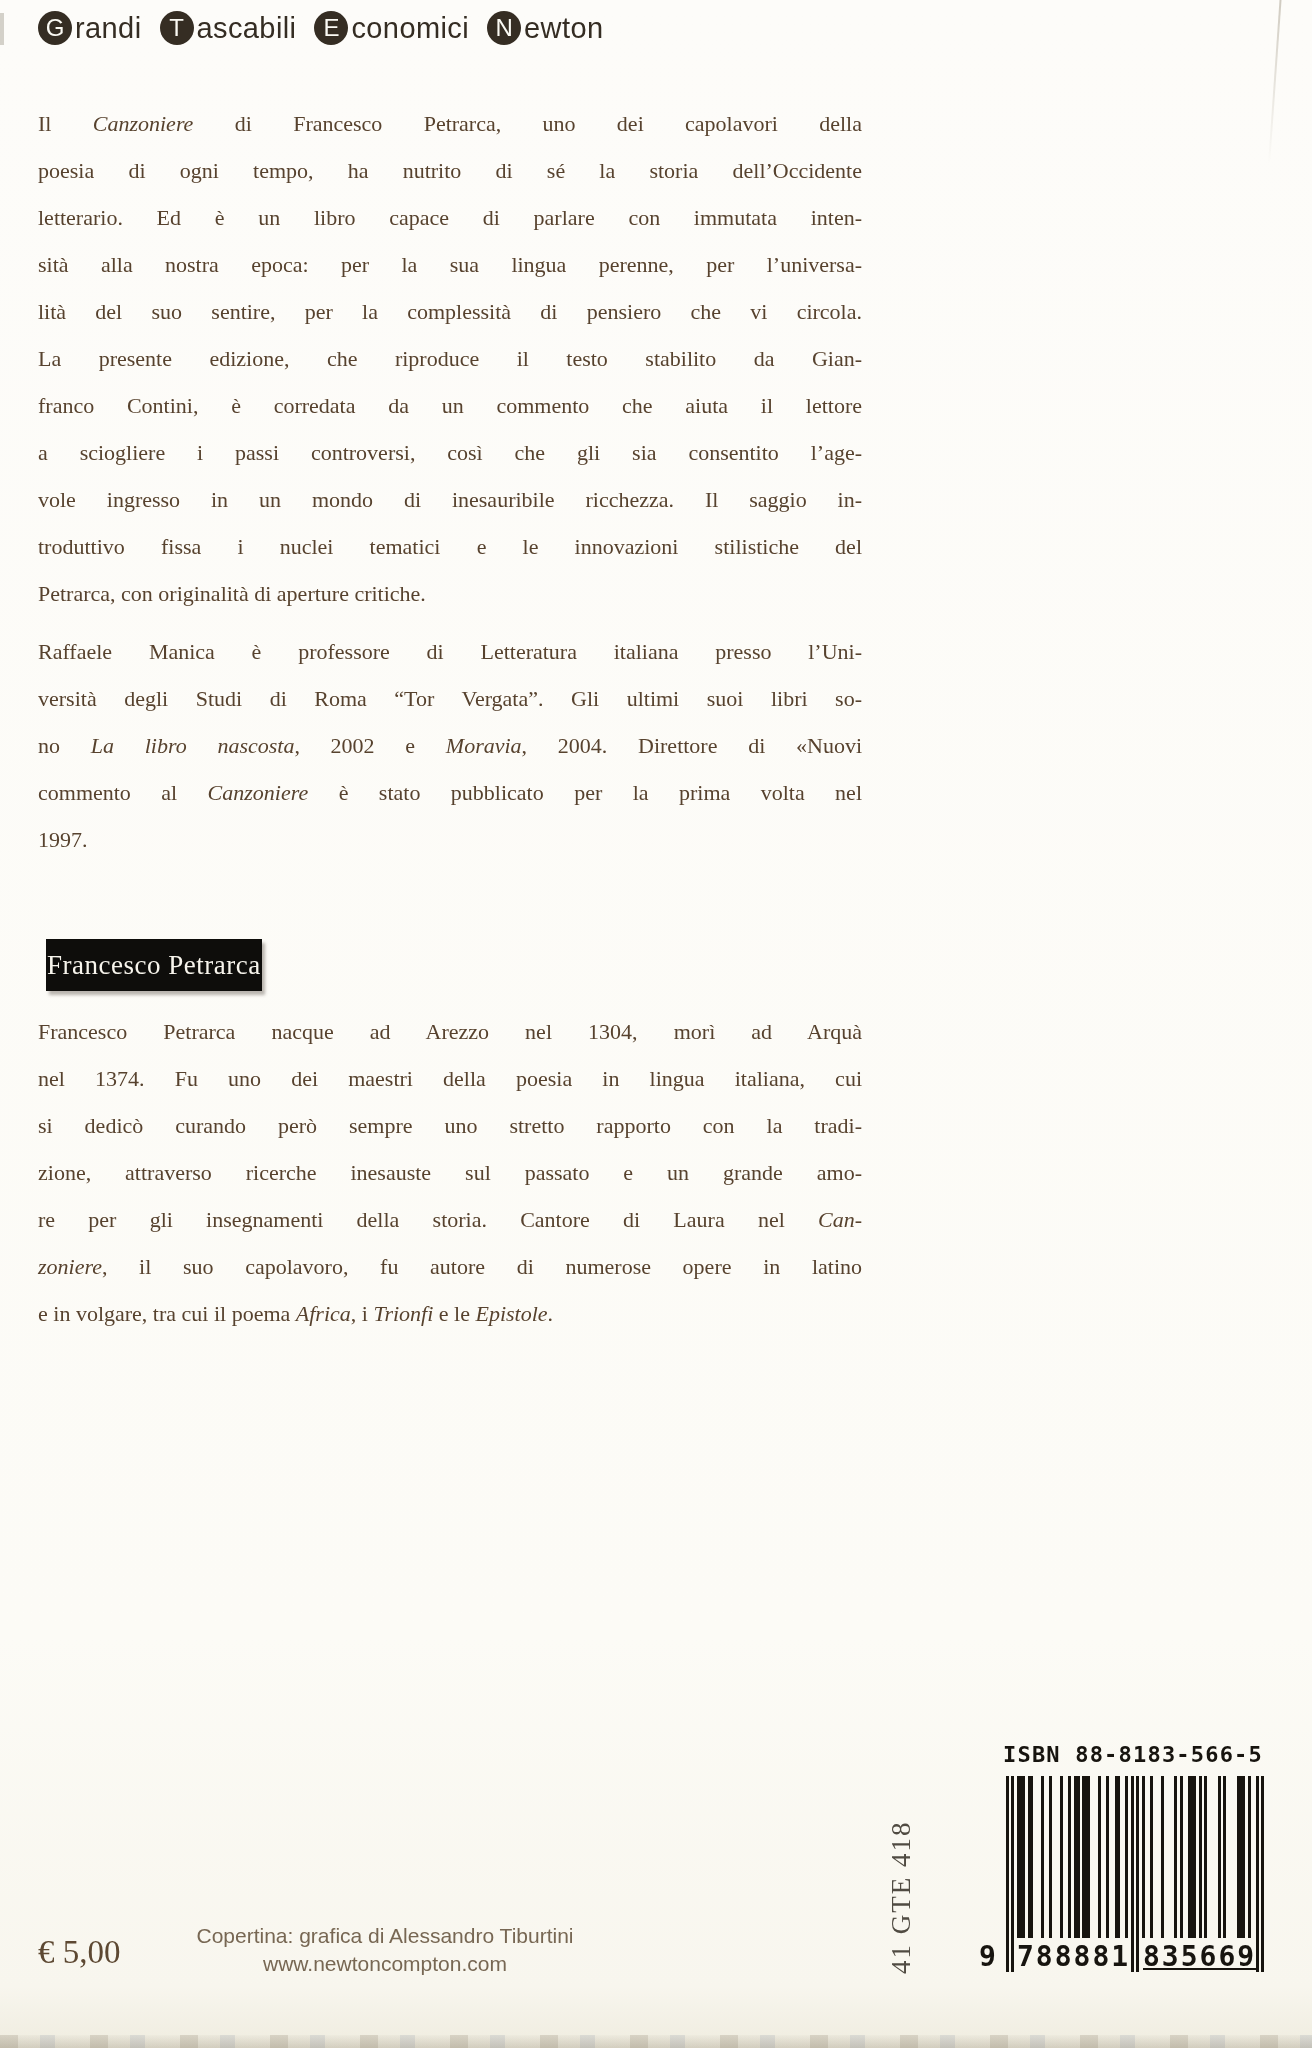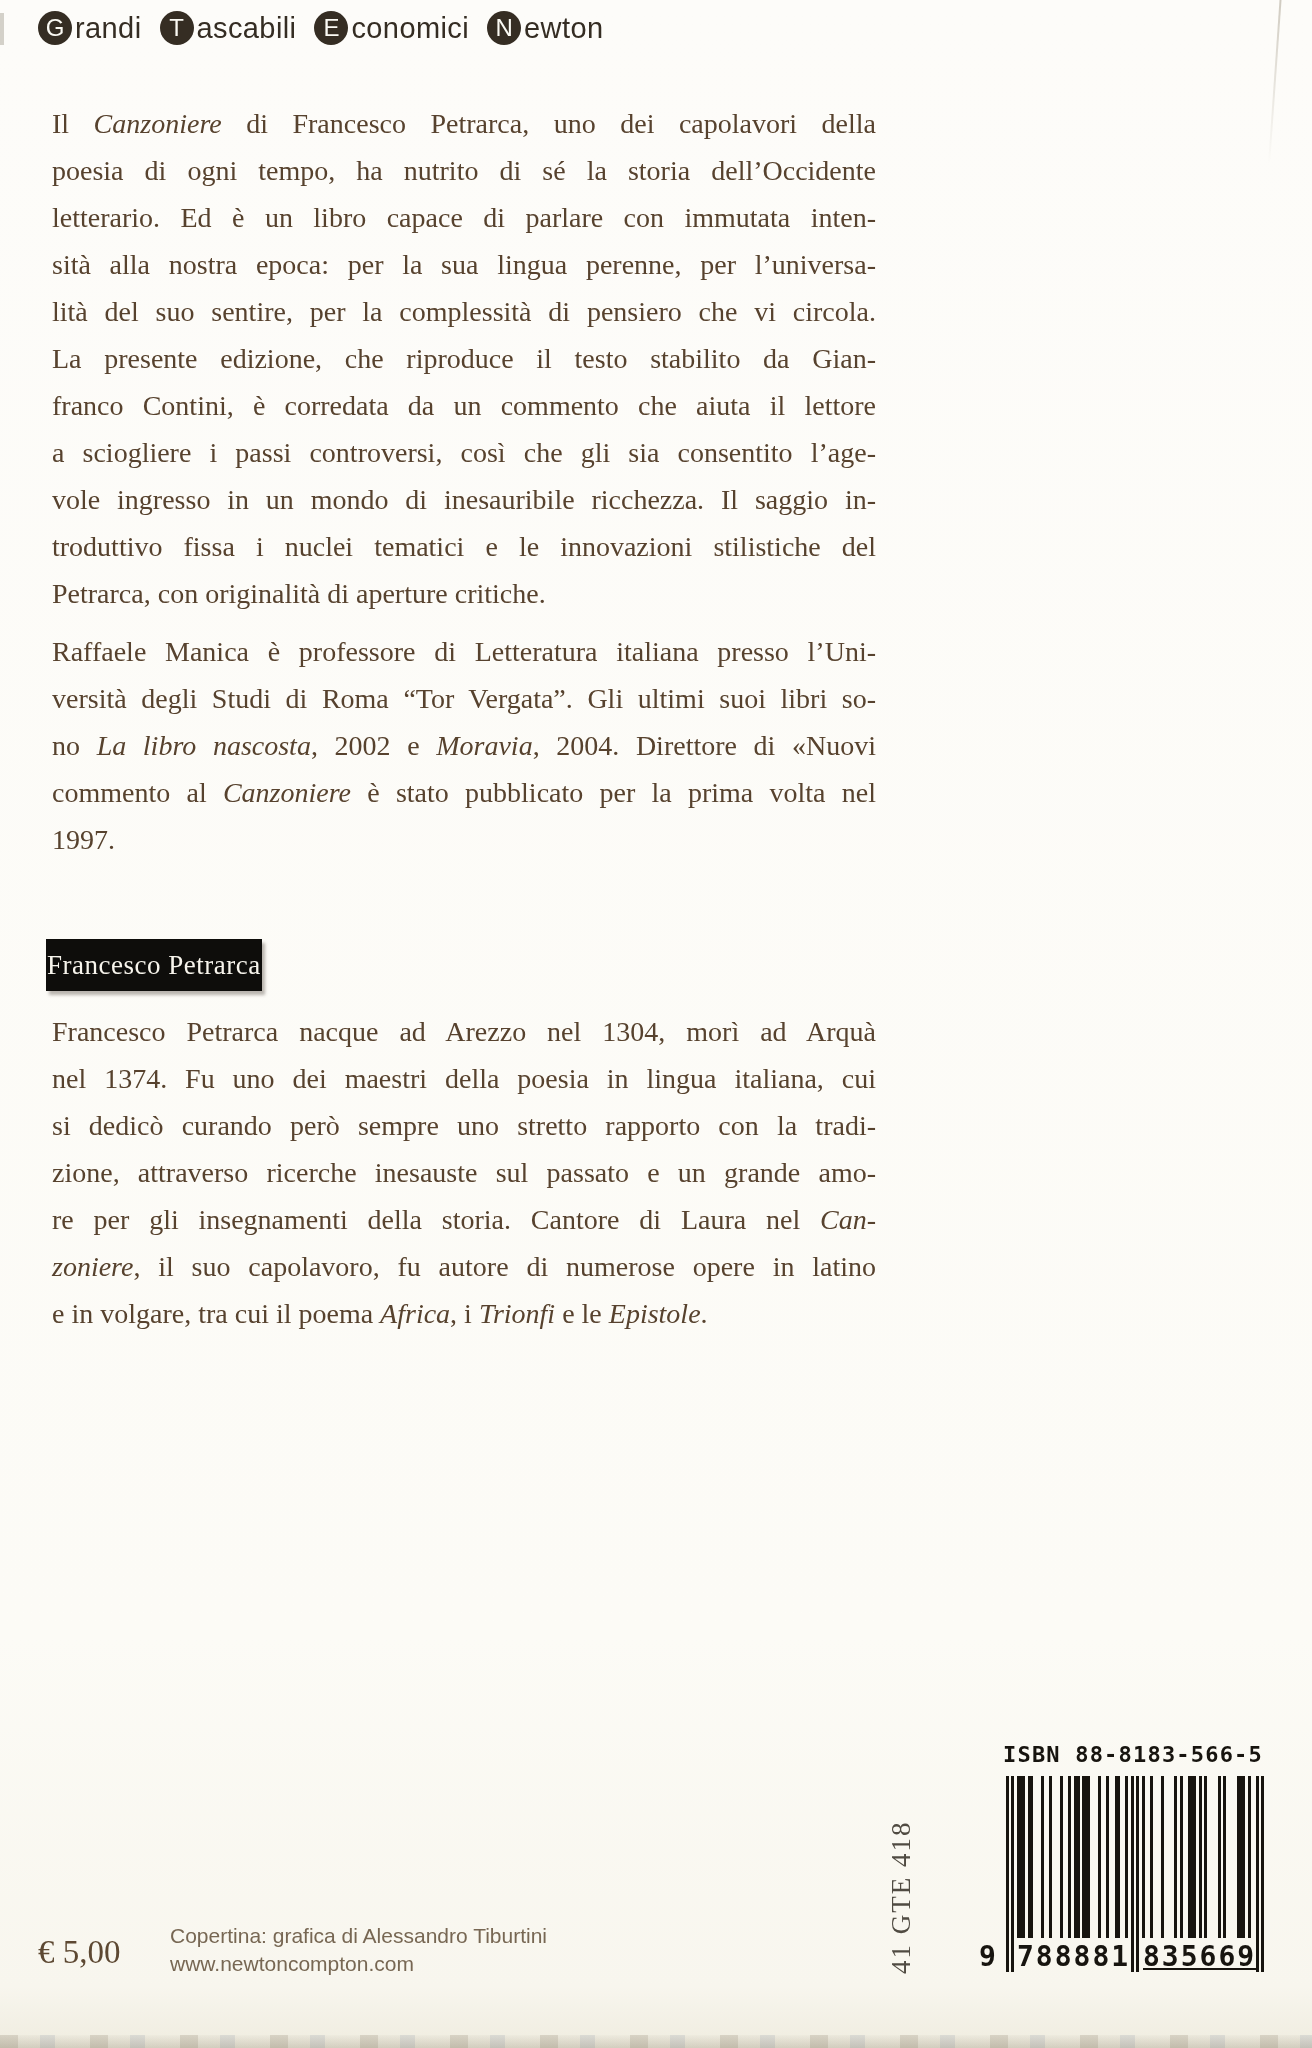--- a/index.html
+++ b/index.html
@@ -27,41 +27,41 @@
   }
   .pub-word{display:inline-flex;align-items:center;gap:3px;}
   .pub-circle{
     width:34px;height:34px;border-radius:50%;
     background:var(--logo-ink);color:#fbfaf4;
     display:inline-flex;align-items:center;justify-content:center;
     font-size:24px;line-height:1;padding-bottom:1px;box-sizing:border-box;
   }
   .pub-rest{font-size:29px;color:var(--logo-ink);letter-spacing:.4px;}
   
-  .text-col{position:absolute;left:38px;width:824px;font-size:28px;margin-left:14px;}
+  .text-col{position:absolute;left:38px;width:824px;font-size:22px;}
   .line{
     height:47px;line-height:47px;white-space:nowrap;
     text-align:justify;text-align-last:justify;
   }
   .line.last{text-align-last:left;}
   #synopsis{top:100px;}
   #author-note{top:628px;}
   #bio{top:1008px;}
   
   .author-label{
     position:absolute;left:46px;top:939px;height:52px;
     background:var(--label-bg);color:var(--label-text);
     font-size:27px;line-height:52px;padding:0 1px;
     letter-spacing:.5px;
     box-shadow:3px 4px 3px rgba(60,50,40,.35);
   }
   
   .price{position:absolute;left:38px;top:1934px;font-size:33px;color:#5d4832;}
   .credits{
-    position:absolute;left:170px;top:1922px;width:430px;text-align:left;
+    position:absolute;left:170px;top:1922px;width:430px;text-align:center;
     font-family:"Liberation Sans","DejaVu Sans",sans-serif;
     font-size:21px;line-height:28px;color:var(--credits-ink);
   }
   .spine-code{
     position:absolute;left:886px;top:1974px;
     transform:rotate(-90deg);transform-origin:left top;
     font-size:27px;letter-spacing:2px;color:var(--spine-ink);
     white-space:nowrap;
   }
   .barcode-wrap{position:absolute;left:1006px;top:1742px;width:258px;}

